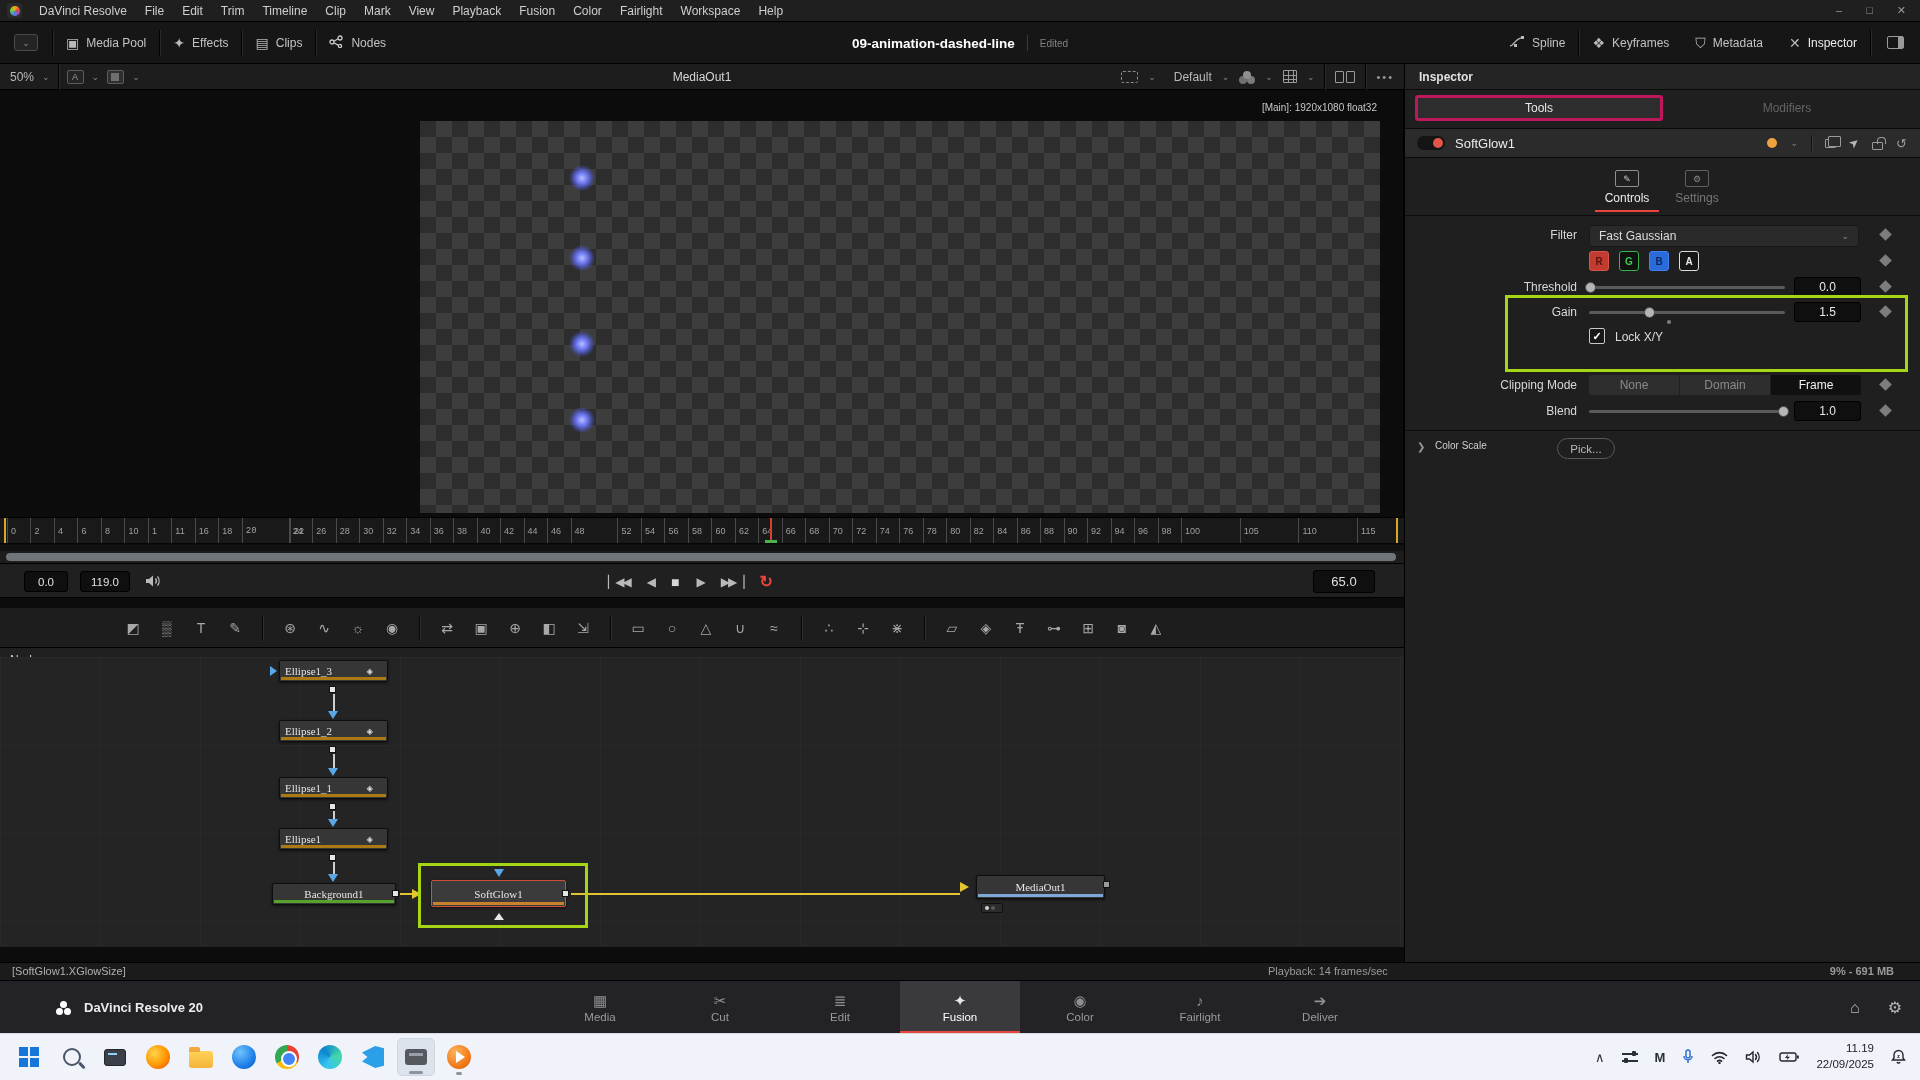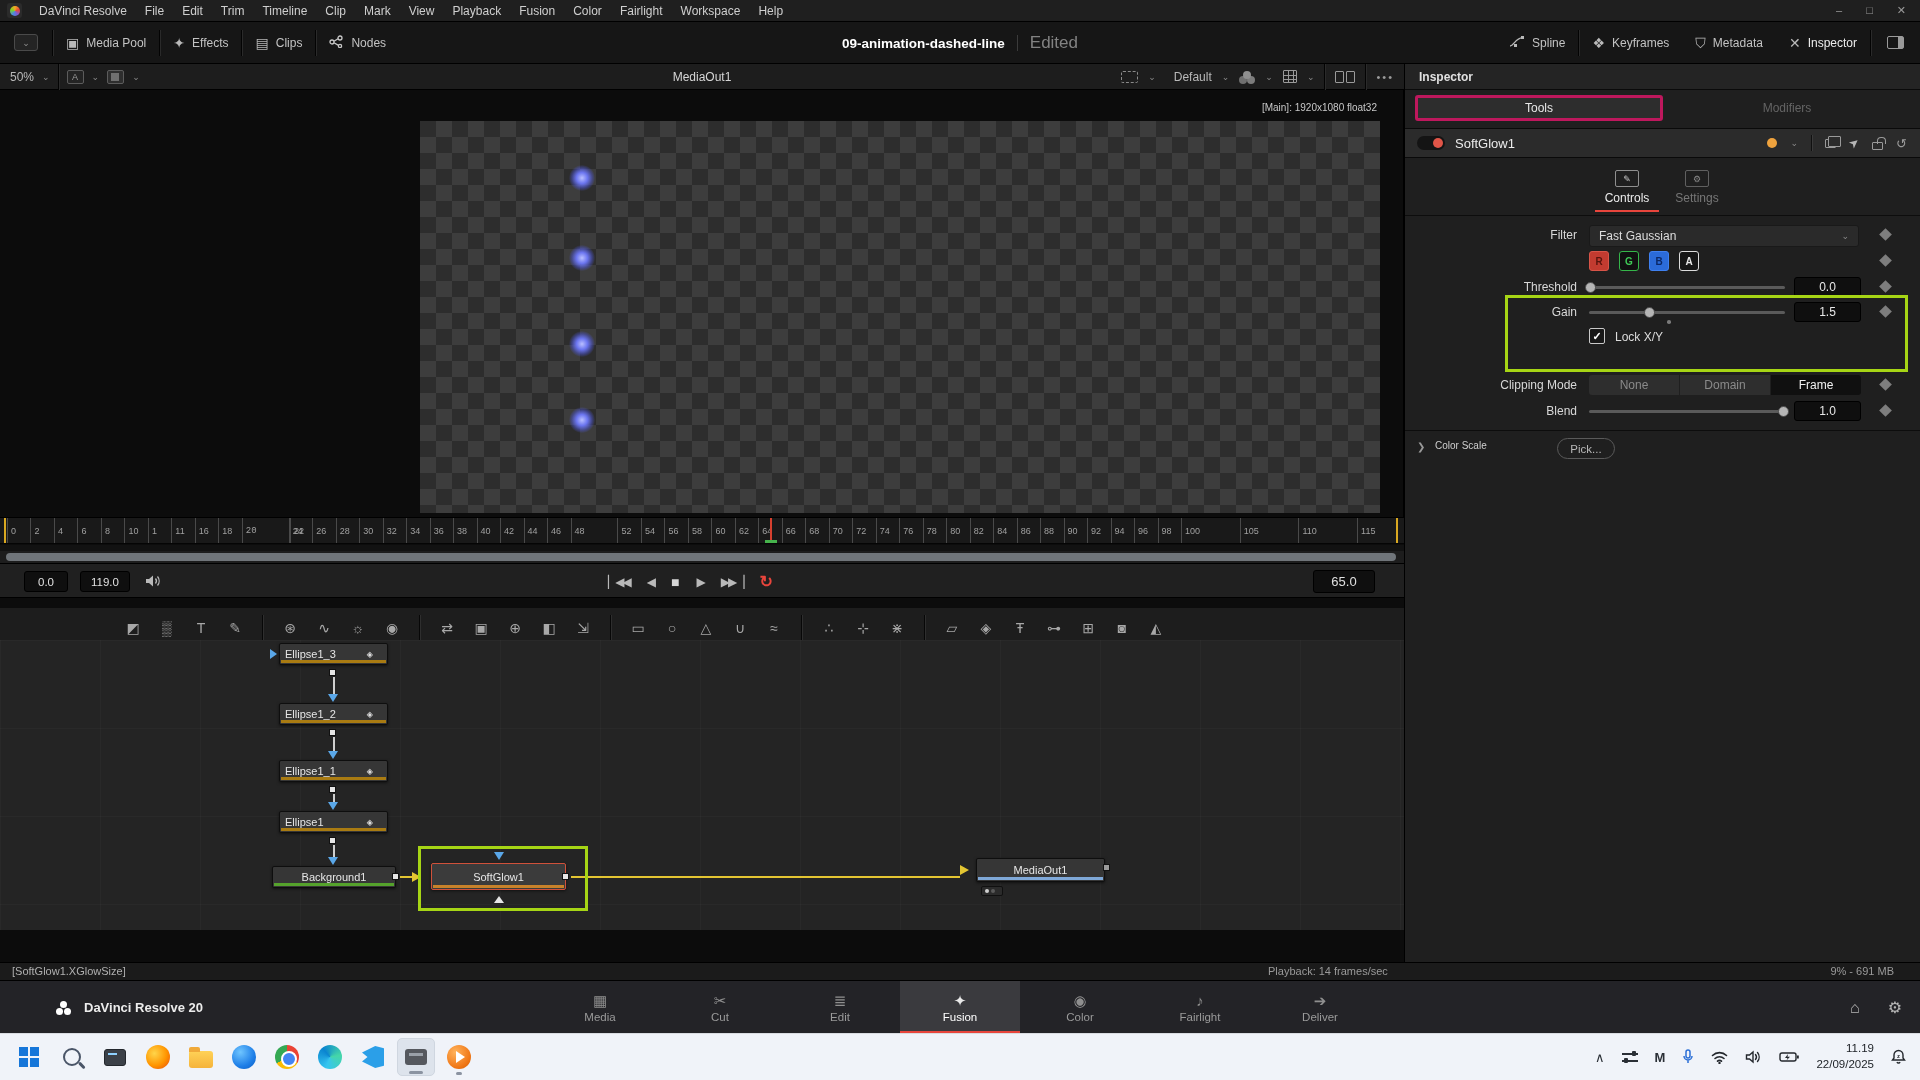--- a/index.html
+++ b/index.html
@@ -24,21 +24,21 @@
   .tb-btn { display:flex; align-items:center; gap:7px; color:#c3c3c3; font-size:12px; padding:0 13px; height:100%; }
   .tb-divider { width:1px; height:26px; background:#030303; box-shadow:1px 0 0 #2a2a2a; }
   .chev { color:#8a8a8a; font-size:9px; }
   .icon-g { color:#b9b9b9; font-size:14px; line-height:1; }
   #chevbox { width:24px; height:17px; border:1px solid #4a4a4a; border-radius:3px; margin:0 14px;
     display:flex; align-items:center; justify-content:center; color:#8f8f8f; font-size:9px; background:#242424;}
   #tb-title { position:absolute; left:50%; top:0; height:42px; transform:translateX(-50%);
     display:flex; align-items:center; gap:12px; }
   #tb-title .t { color:#fff; font-size:13.5px; font-weight:bold; }
   #tb-title .sep { width:1px; height:16px; background:#3c3c3c; }
-  #tb-title .s { color:#828282; font-size:17px; }
+  #tb-title .s { color:#828282; font-size:10px; }
   #tb-right { margin-left:auto; display:flex; align-items:center; height:100%; }
   #panel-toggle-icon { width:17px; height:13px; border:1px solid #9a9a9a; border-radius:2px; position:relative; margin:0 16px;}
   #panel-toggle-icon::after{content:""; position:absolute; right:0; top:0; bottom:0; width:5px; background:#9a9a9a;}
 
   
   #viewerbar { position:absolute; left:0; top:64px; width:1404px; height:26px; background:#1d1d1d;
     border-bottom:1px solid #000; display:flex; align-items:center; font-size:12px; color:#b9b9b9;}
   #viewerbar .vb-left { display:flex; align-items:center; gap:8px; padding-left:10px;}
   .mini-box { width:17px; height:14px; border:1px solid #5c5c5c; border-radius:2px; color:#9a9a9a;
     font-size:9px; display:flex; align-items:center; justify-content:center; background:#242424;}
@@ -101,24 +101,24 @@
     border-bottom:1px solid #000; display:flex; align-items:center; padding-left:116px;}
   .fx-icon { width:30px; height:24px; display:flex; align-items:center; justify-content:center;
     color:#a8a8a8; font-size:14px; margin:0 2px;}
   .fx-div { width:1px; height:26px; background:#070707; box-shadow:1px 0 0 #2e2e2e; margin:0 10px;}
 
   
   #nodes-header { position:absolute; left:0; top:648px; width:1404px; height:24px; background:#202020;
     border-bottom:1px solid #000; display:flex; align-items:center;}
   #nodes-header .t { color:#cfcfcf; font-size:12px; padding-left:10px;}
   #nodes-header .dots { margin-left:auto; padding-right:16px;}
-  #node-graph { position:absolute; left:0; top:640px; width:1404px; height:290px; background:#242424; overflow:hidden;
+  #node-graph { position:absolute; left:0; top:657px; width:1404px; height:290px; background:#242424; overflow:hidden;
     background-image:linear-gradient(rgba(255,255,255,.025) 1px, transparent 1px),
                      linear-gradient(90deg, rgba(255,255,255,.025) 1px, transparent 1px);
-    background-size:100px 88px;}
+    background-size:100px 88px;font-family:Liberation Serif, serif;}
   .node { position:absolute; background:#363636; border:1px solid #0e0e0e; border-radius:2px;
     color:#e6e6e6; font-size:11px; display:flex; align-items:center; box-shadow:0 1px 3px rgba(0,0,0,.55);}
   .node .nbar { position:absolute; left:1px; right:1px; bottom:1px; height:3px;}
   .node.center { justify-content:center;}
   .node.left { padding-left:5px;}
   .node .ndiamond { margin-left:auto; margin-right:14px; color:#e0e0e0; font-size:8px;}
   .node.selected { border:1.5px solid #cf513a; }
   .conn-sq { position:absolute; width:7px; height:7px; background:#e6e6e6; border:1px solid #111;}
   .conn-line-v { position:absolute; width:1.5px; background:#cfcfcf;}
   .arrow-down { position:absolute; width:0; height:0; border-left:5px solid transparent;
@@ -134,21 +134,21 @@
   #mediaout-badge { position:absolute; width:22px; height:10px; background:#2b2b2b; border:1px solid #101010;
     border-radius:2px; display:flex; align-items:center; gap:2px; padding-left:3px;}
   #mediaout-badge i { width:4px; height:4px; border-radius:50%; background:#d0d0d0;}
   #mediaout-badge i + i { background:#5a5a5a;}
 
   
   #statusbar { position:absolute; left:0; top:962px; width:1920px; height:18px; background:#1b1b1b;
     border-top:1px solid #000; color:#b0b0b0; font-size:11px;}
   #status-left { position:absolute; left:12px; top:2px;}
   #status-playback { position:absolute; left:1268px; top:2px; color:#9a9a9a;}
-  #status-mem { position:absolute; right:26px; top:2px; color:#9a9a9a;}
+  #status-mem { position:absolute; right:26px; top:2px; color:#9a9a9a;font-weight:bold;}
 
   
   #appbar { position:absolute; left:0; top:980px; width:1920px; height:53px; background:#232327; border-top:1px solid #000;}
   #brand { position:absolute; left:56px; top:0; height:53px; display:flex; align-items:center; gap:13px;}
   #brand-logo { width:15px; height:14px; position:relative;}
   #brand-logo i{ position:absolute; width:7px; height:7px; border-radius:50%; background:#fff;
     left:4px; top:0; box-shadow:-4px 7px 0 #fff, 4px 7px 0 #fff;}
   #brand .t { color:#ececec; font-size:13px; font-weight:bold;}
   #pages { position:absolute; left:540px; top:0; width:840px; height:53px; display:flex;}
   .page { width:120px; height:53px; display:flex; flex-direction:column; align-items:center; justify-content:center;

